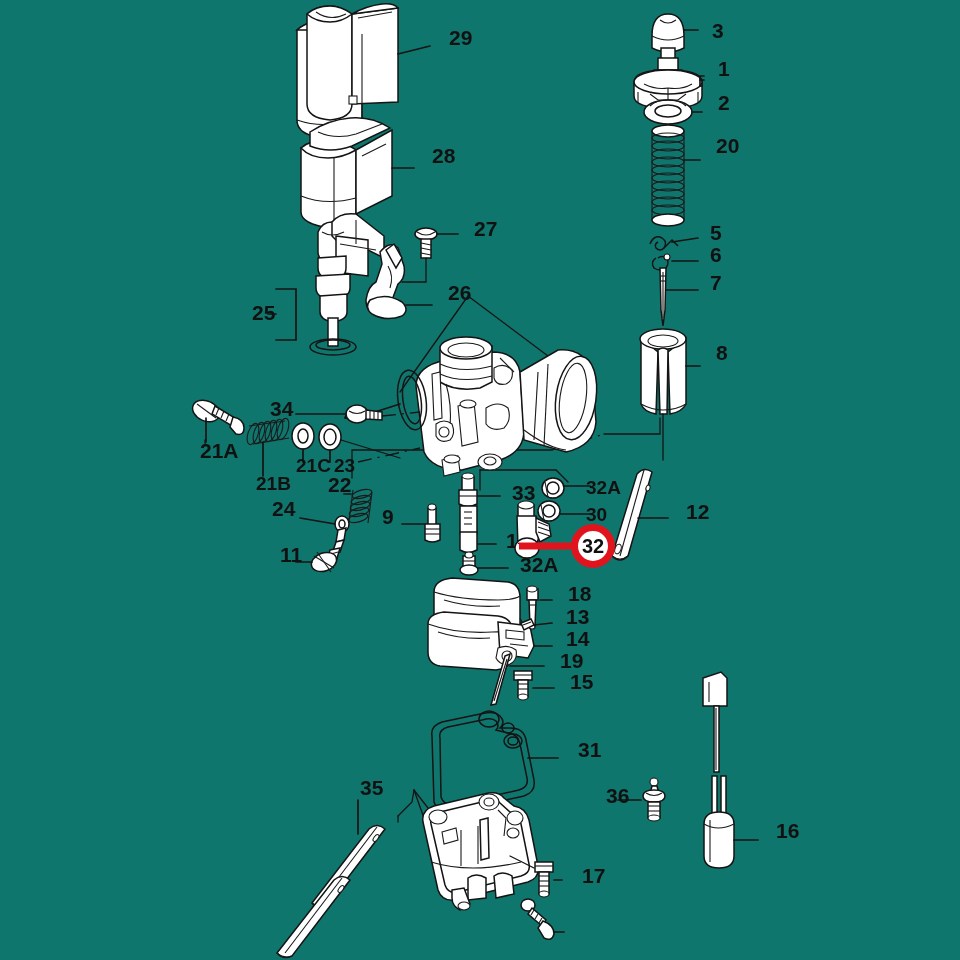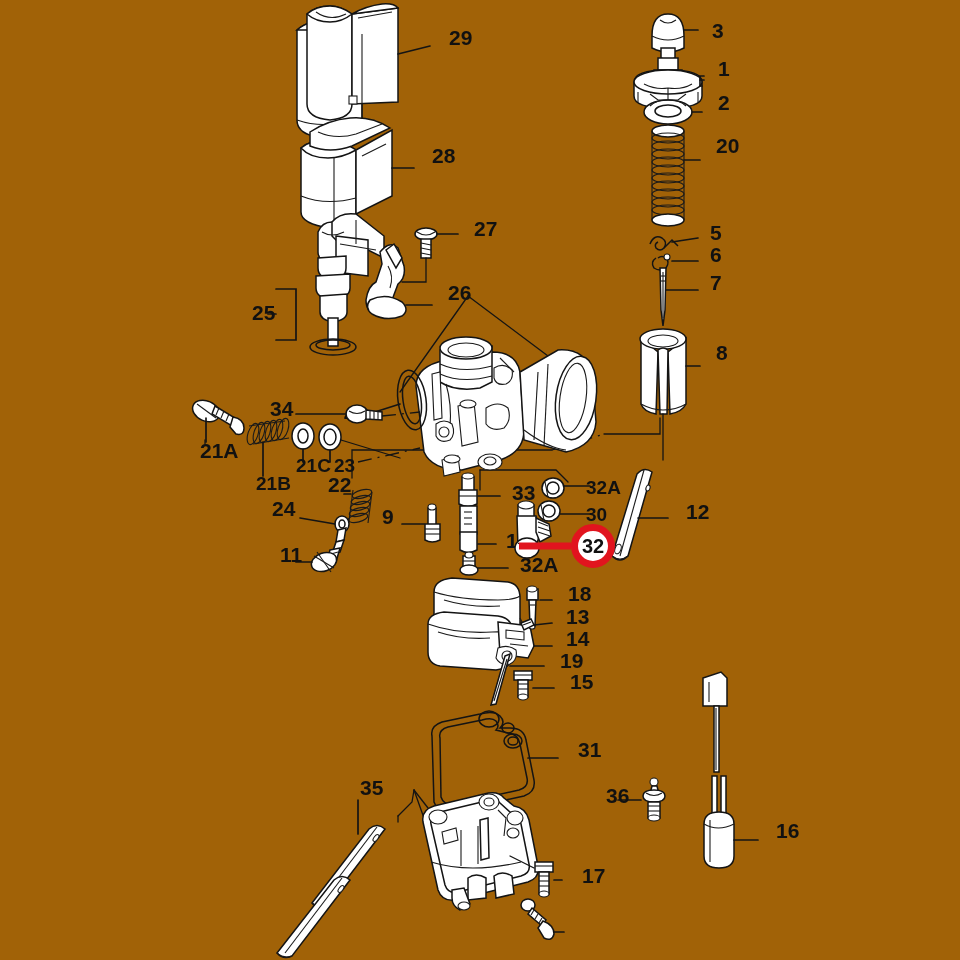--- a/index.html
+++ b/index.html
@@ -11,21 +11,21 @@
   body {
     width: 960px;
     height: 960px;
     overflow: hidden;
     font-family: "Liberation Sans", sans-serif;
   }
   #diagram-root {
     position: relative;
     width: 960px;
     height: 960px;
-    background: #a16207;
+    background: #0f766e;
   }
   #diagram-svg {
     position: absolute;
     top: 0;
     left: 0;
     width: 960px;
     height: 960px;
   }
   .callout-label {
     font-family: "Liberation Sans", sans-serif;

